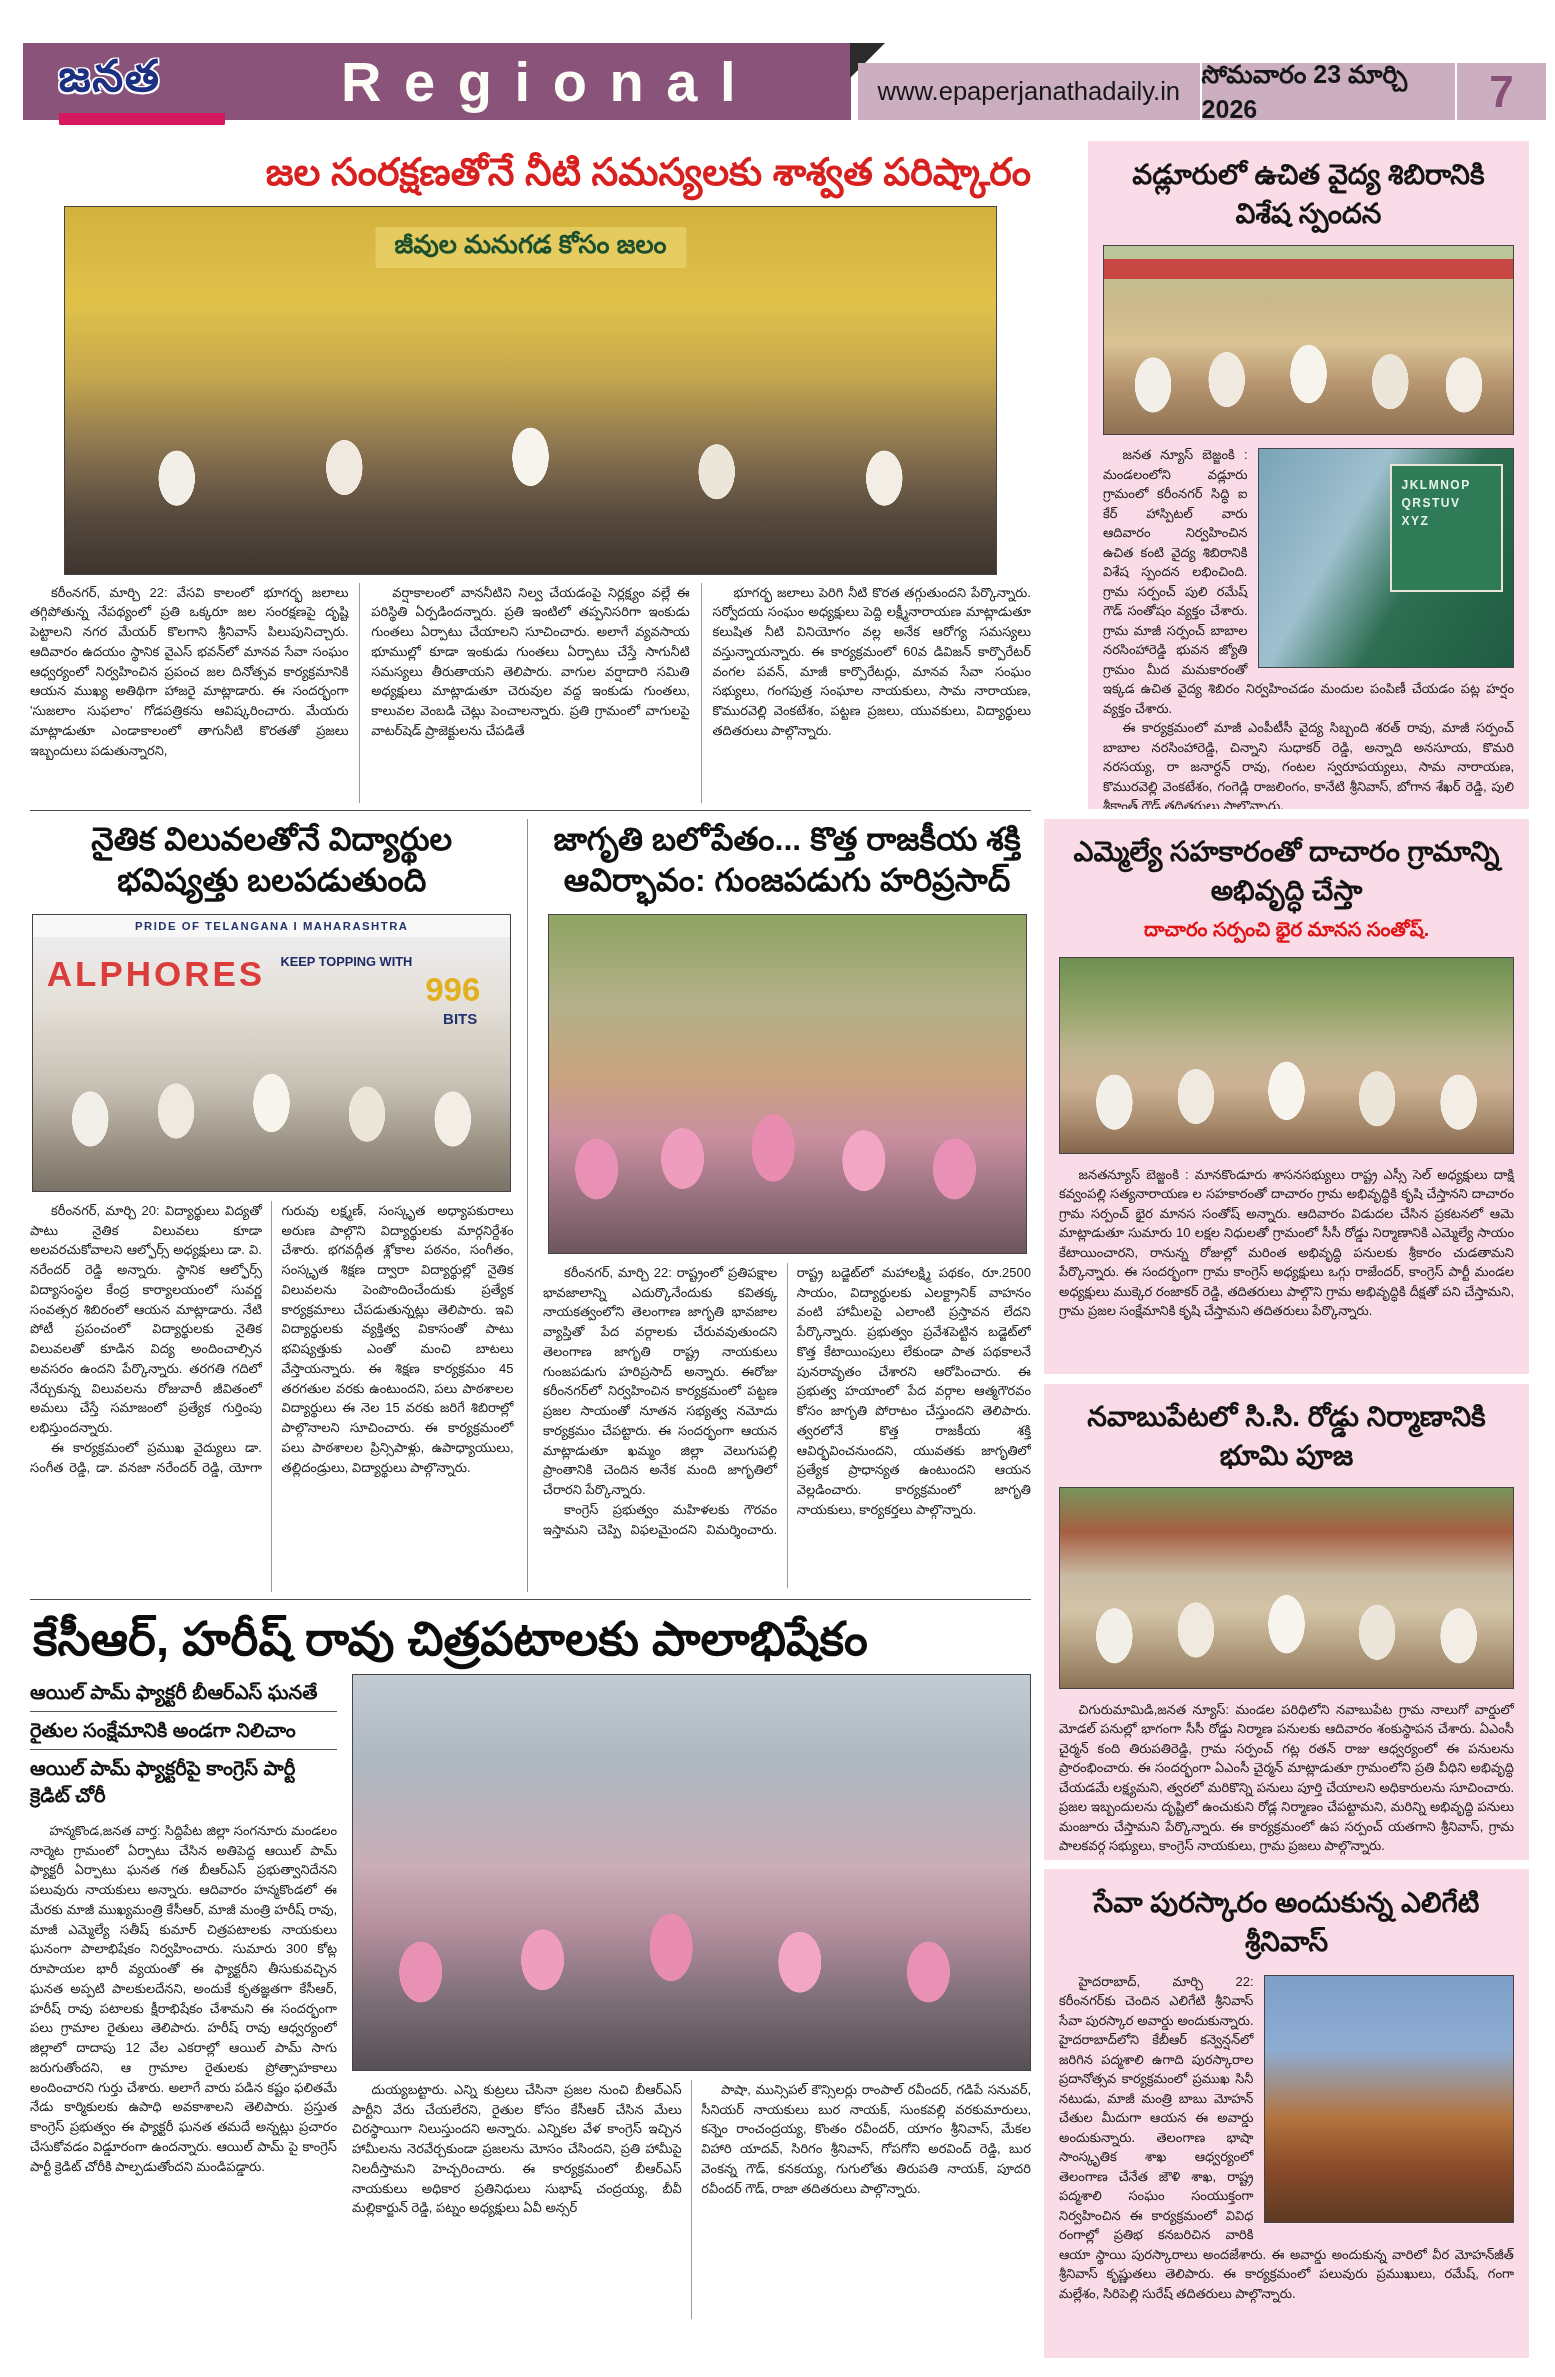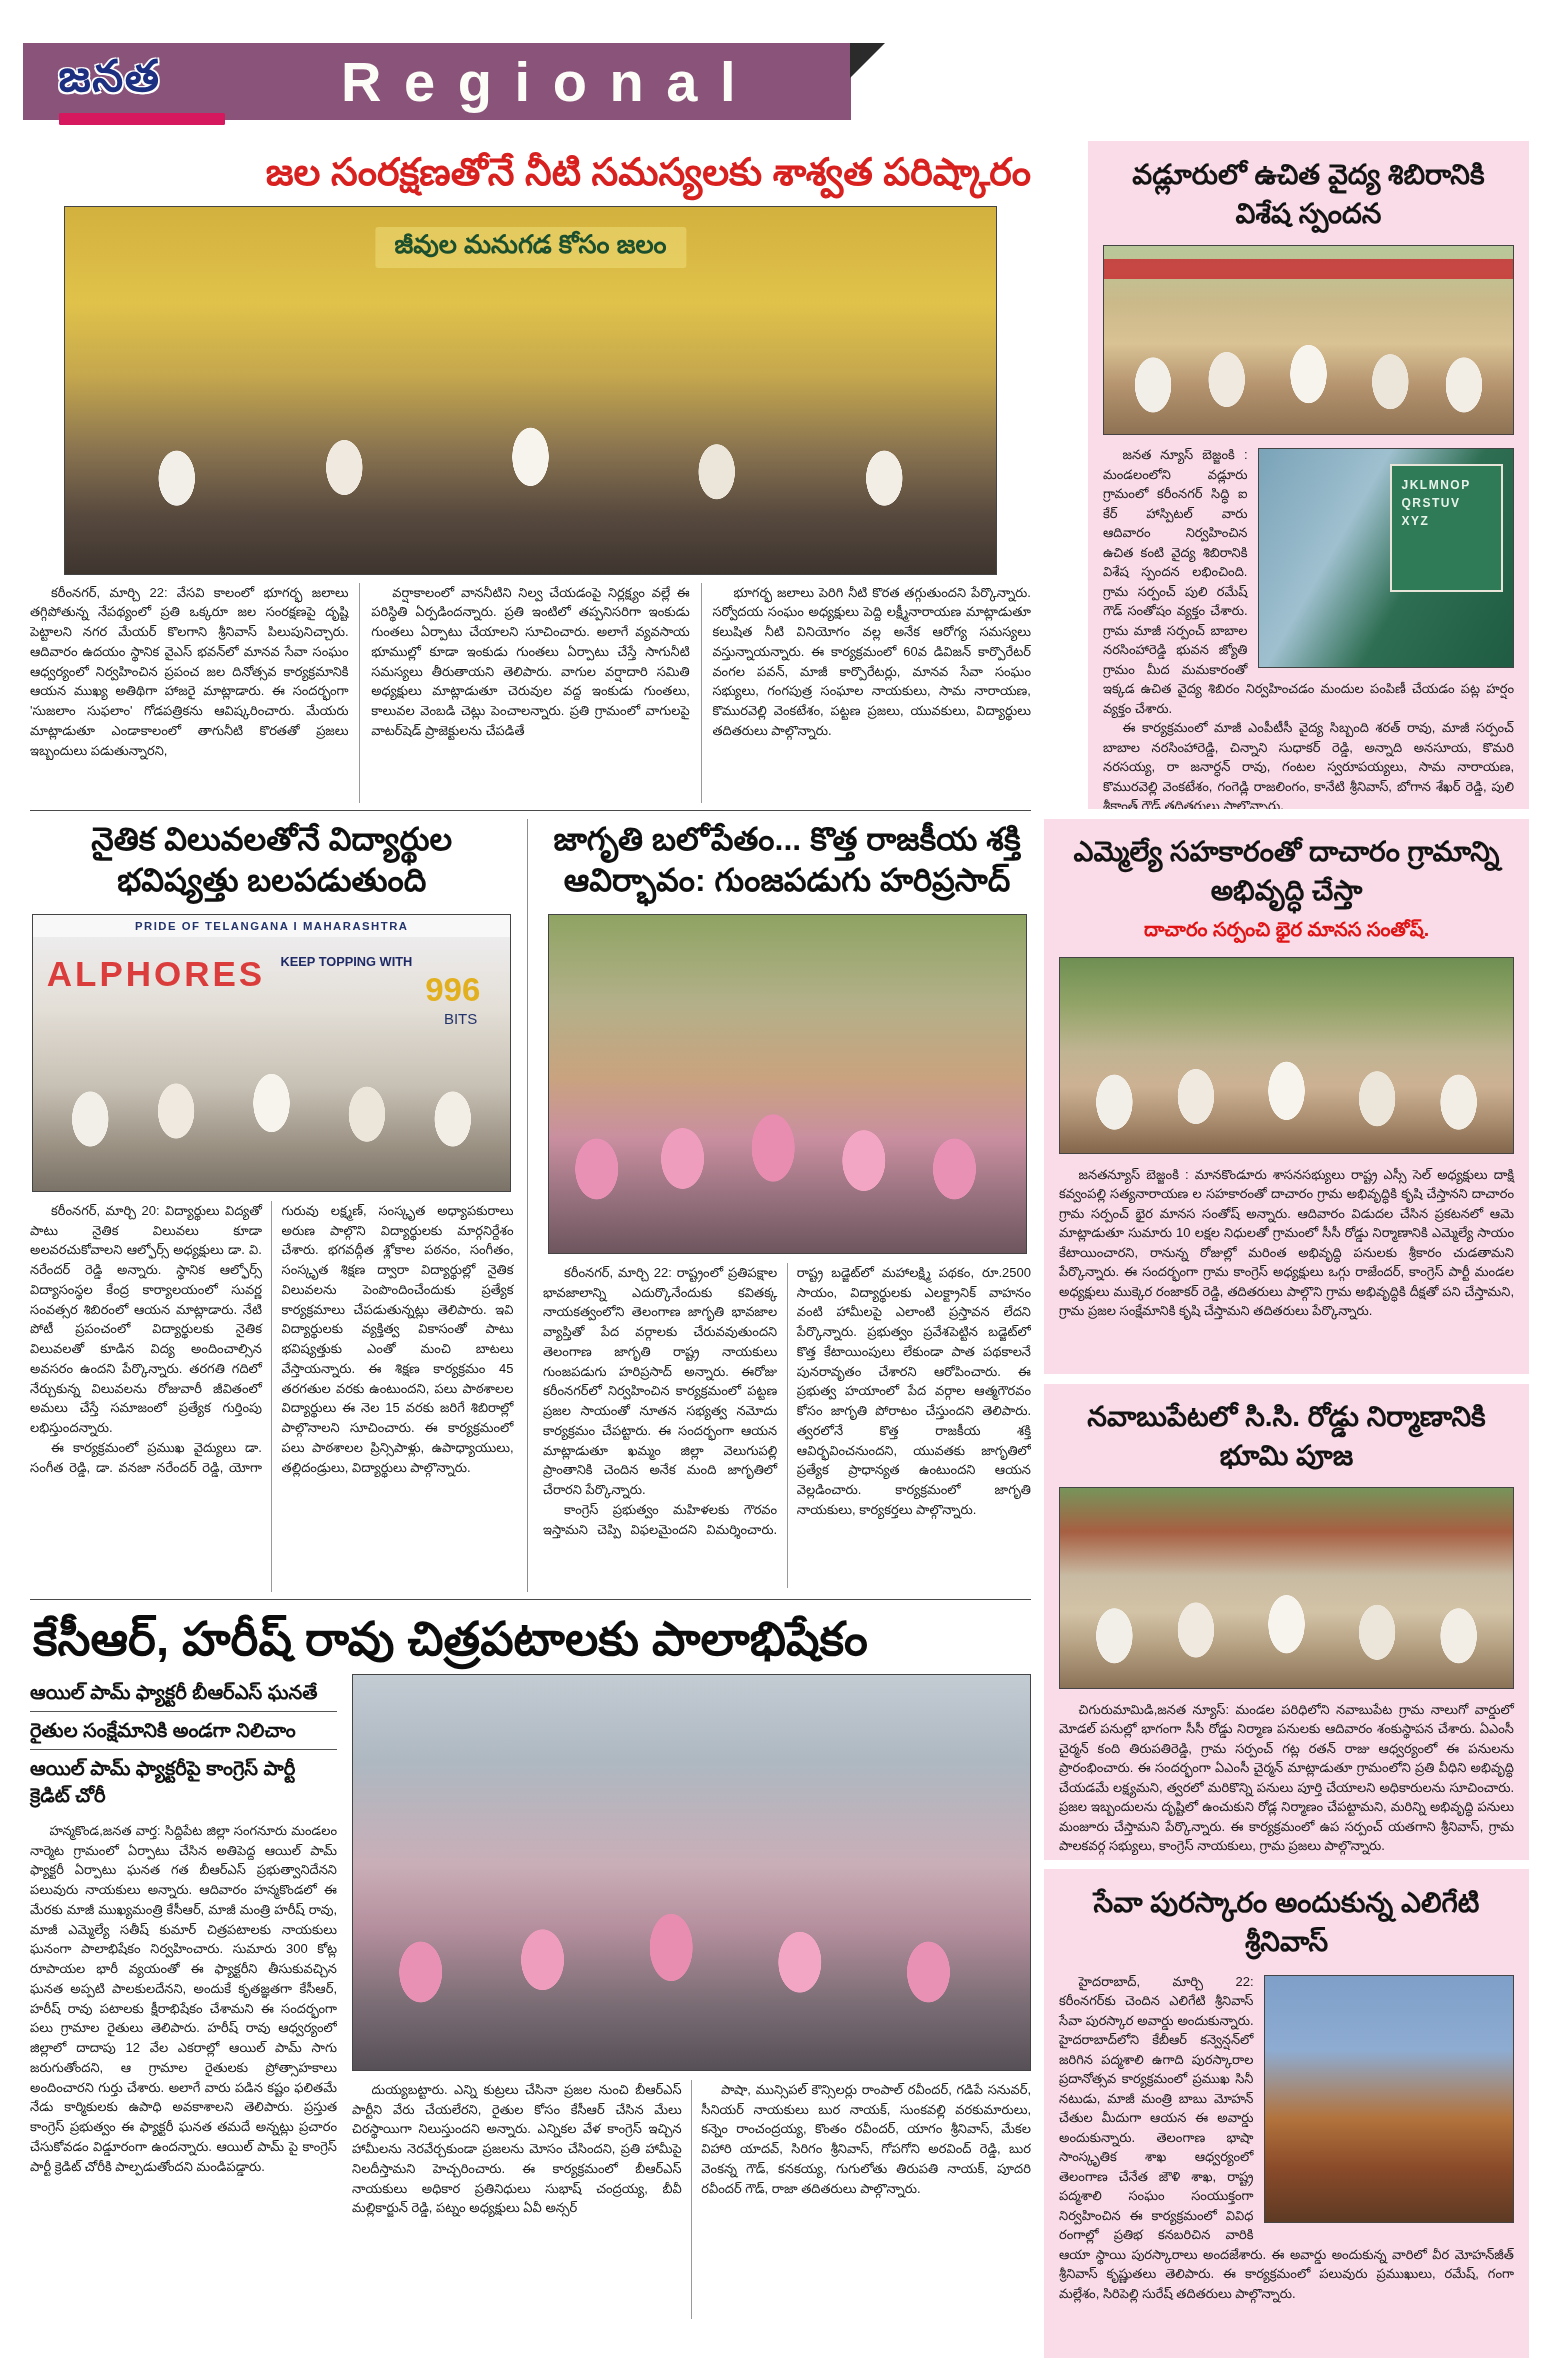--- a/index.html
+++ b/index.html
@@ -49,21 +49,21 @@
   #article-values { width:497px; padding-right:13.5px; }
   #article-jagruthi { flex:1; border-left:0.8px solid #8d8d8d; padding-left:15px; }
   .headline-black-md { color:#111; font-size:32px; font-weight:bold; text-align:center; line-height:1.3; }
   #a2-photo { margin:12px auto 9px auto; width:479px; height:278px;
     background:linear-gradient(180deg,#f0f0f4 0%,#e3ded6 34%,#c7c0b4 62%,#9a9183 84%,#7b7268 100%); }
   #a2-strip { position:absolute; left:0; top:0; right:0; height:22.6px; background:#f8f8f8; color:#23336b;
     font-size:11.3px; font-weight:bold; display:flex; align-items:center; justify-content:center; letter-spacing:1.5px; }
   #a2-brand { position:absolute; left:13.5px; top:39px; font-size:35px; font-weight:bold; color:#d8201f; letter-spacing:3px; opacity:.85; }
   #a2-slogan { position:absolute; right:98px; top:39px; font-size:12.8px; font-weight:bold; color:#1e2a66; }
   #a2-num { position:absolute; right:30px; top:56px; font-size:33px; font-weight:bold; color:#e2b01e; }
-  #a2-bits { position:absolute; right:33px; top:95px; font-size:15px; font-weight:normal; color:#23336b; }
+  #a2-bits { position:absolute; right:33px; top:95px; font-size:15px; font-weight:bold; color:#23336b; }
   #a2-body { height:391px; overflow:hidden; column-count:2; column-gap:19.6px; column-rule:0.8px solid #9a9a9a; }
   #a2-body p { text-indent:21px; }
 
   #a3-photo { margin:12px auto 9px auto; width:479px; height:340px;
     background:linear-gradient(180deg,#8fa463 0%,#b3b089 26%,#c9a37f 48%,#c98fa0 66%,#96707d 84%,#6d555e 100%); }
   #a3-body { height:325px; overflow:hidden; column-count:2; column-gap:19.6px; column-rule:0.8px solid #9a9a9a; }
   #a3-body p { text-indent:21px; }
 
   #article-kcr { margin-top:4.5px; }
   .headline-black-xl { color:#0d0d0d; font-size:47px; font-weight:bold; text-align:left; line-height:1.15; padding:4.5px 0 7.5px 3px; }
@@ -115,20 +115,25 @@
 <div id="page">
 
   <div id="masthead-bar">
     <div id="logo-box">
       <div id="logo-text">జనత</div>
       <div id="logo-strip"></div>
     </div>
     <div id="section-title">Regional</div>
   </div>
   <div id="masthead-fold"></div>
+  <div id="masthead-strip">
+    <div id="strip-website" class="strip-cell">www.epaperjanathadaily.in</div>
+    <div id="strip-date" class="strip-cell">సోమవారం 23 మార్చి 2026</div>
+    <div id="strip-page" class="strip-cell">7</div>
+  </div>
 
   <div id="left-main">
 
     <div id="article-water">
       <div class="headline-red">జల సంరక్షణతోనే నీటి సమస్యలకు శాశ్వత పరిష్కారం</div>
       <div id="a1-photo" class="photo">
         <div id="a1-banner">జీవుల మనుగడ కోసం జలం</div>
         <div class="crowd"></div>
       </div>
       <div id="a1-body" class="body-text">

